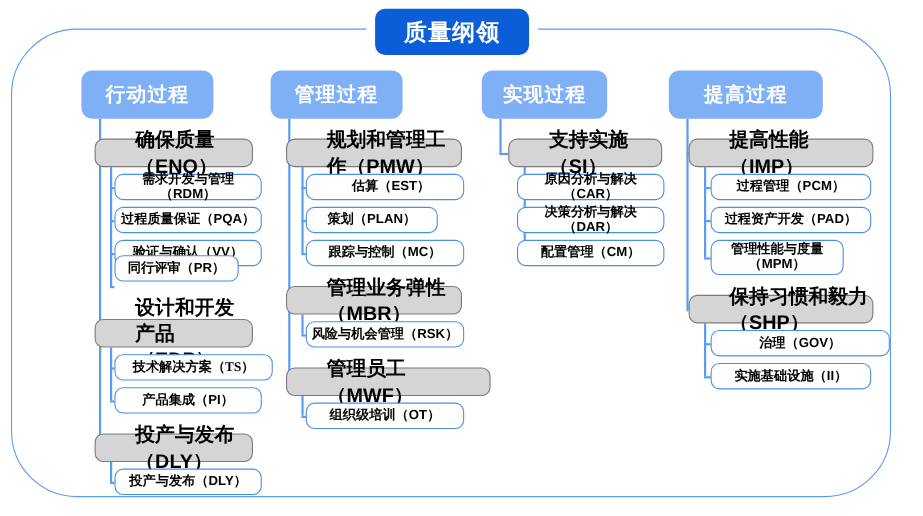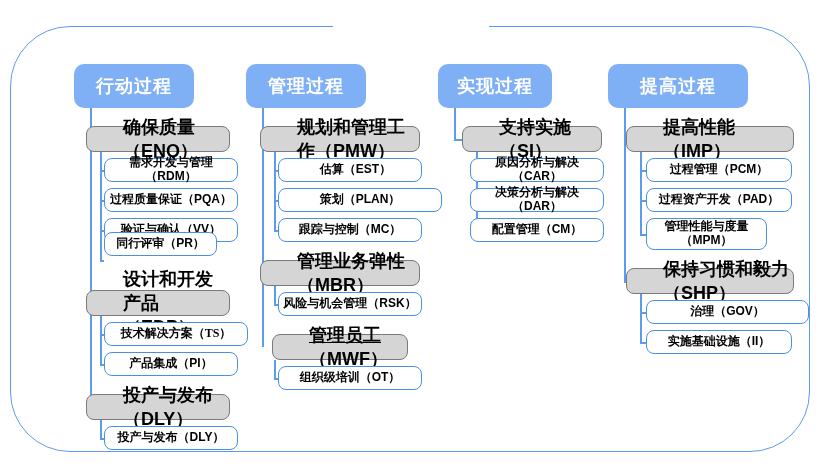--- a/index.html
+++ b/index.html
@@ -135,20 +135,21 @@
   }
 </style>
 </head>
 <body>
 
 <div id="canvas">
 
   <div class="outer-frame"></div>
   <div class="title-mask"></div>
 
+  <div class="root-title">质量纲领</div>
 
   <div id="columns-layer">
       <div class="column" style="left: 66px; width: 128px;">
         <div class="col-header" style="width: 120px;">行动过程</div>
       </div>
       <div class="group-box" style="left: 86px; top: 126px; width: 144px; position: absolute;">确保质量（ENQ）</div>
       <div class="hline" style="left: 90px; top: 139px;"></div>
       <div class="child-box" style="left: 104px; top: 158px; width: 134px; position: absolute;">需求开发与管理（RDM）</div>
       <div class="hline" style="left: 100px; top: 170px; width: 4px;"></div>
       <div class="child-box" style="left: 104px; top: 188px; width: 134px; position: absolute;">过程质量保证（PQA）</div>
@@ -171,31 +172,31 @@
       <div class="hline" style="left: 100px; top: 438px; width: 4px;"></div>
       <div class="vline" style="left: 100px; top: 420px; height: 18px;"></div>
       <div class="vline" style="left: 90px; top: 108px; height: 299px;"></div>
       <div class="column" style="left: 238px; width: 128px;">
         <div class="col-header" style="width: 120px;">管理过程</div>
       </div>
       <div class="group-box" style="left: 260px; top: 126px; width: 160px; position: absolute;">规划和管理工作（PMW）</div>
       <div class="hline" style="left: 262px; top: 139px;"></div>
       <div class="child-box" style="left: 278px; top: 158px; width: 144px; position: absolute; padding-left: 11px;">估算（EST）</div>
       <div class="hline" style="left: 274px; top: 170px; width: 4px;"></div>
-      <div class="child-box" style="left: 278px; top: 188px; width: 164px; position: absolute;">策划（PLAN）</div>
+      <div class="child-box" style="left: 278px; top: 188px; width: 120px; position: absolute;">策划（PLAN）</div>
       <div class="hline" style="left: 274px; top: 200px; width: 4px;"></div>
       <div class="child-box" style="left: 278px; top: 218px; width: 144px; position: absolute;">跟踪与控制（MC）</div>
       <div class="hline" style="left: 274px; top: 230px; width: 4px;"></div>
       <div class="vline" style="left: 274px; top: 152px; height: 78px;"></div>
       <div class="group-box" style="left: 260px; top: 260px; width: 160px; position: absolute;">管理业务弹性（MBR）</div>
       <div class="hline" style="left: 262px; top: 273px;"></div>
       <div class="child-box" style="left: 278px; top: 292px; width: 144px; position: absolute;">风险与机会管理（RSK）</div>
       <div class="hline" style="left: 274px; top: 304px; width: 4px;"></div>
       <div class="vline" style="left: 274px; top: 286px; height: 18px;"></div>
-      <div class="group-box" style="left: 272px; top: 334px; width: 136px; position: absolute; text-decoration: underline;">管理员工（MWF）</div>
+      <div class="group-box" style="left: 260px; top: 334px; width: 186px; position: absolute;">管理员工（MWF）</div>
       <div class="hline" style="left: 262px; top: 347px;"></div>
       <div class="child-box" style="left: 278px; top: 366px; width: 144px; position: absolute;">组织级培训（OT）</div>
       <div class="hline" style="left: 274px; top: 378px; width: 4px;"></div>
       <div class="vline" style="left: 274px; top: 360px; height: 18px;"></div>
       <div class="vline" style="left: 262px; top: 108px; height: 239px;"></div>
       <div class="column" style="left: 430px; width: 122px;">
         <div class="col-header" style="width: 114px;">实现过程</div>
       </div>
       <div class="group-box" style="left: 462px; top: 126px; width: 140px; position: absolute;">支持实施（SI）</div>
       <div class="hline" style="left: 454px; top: 139px; width: 8px;"></div>

